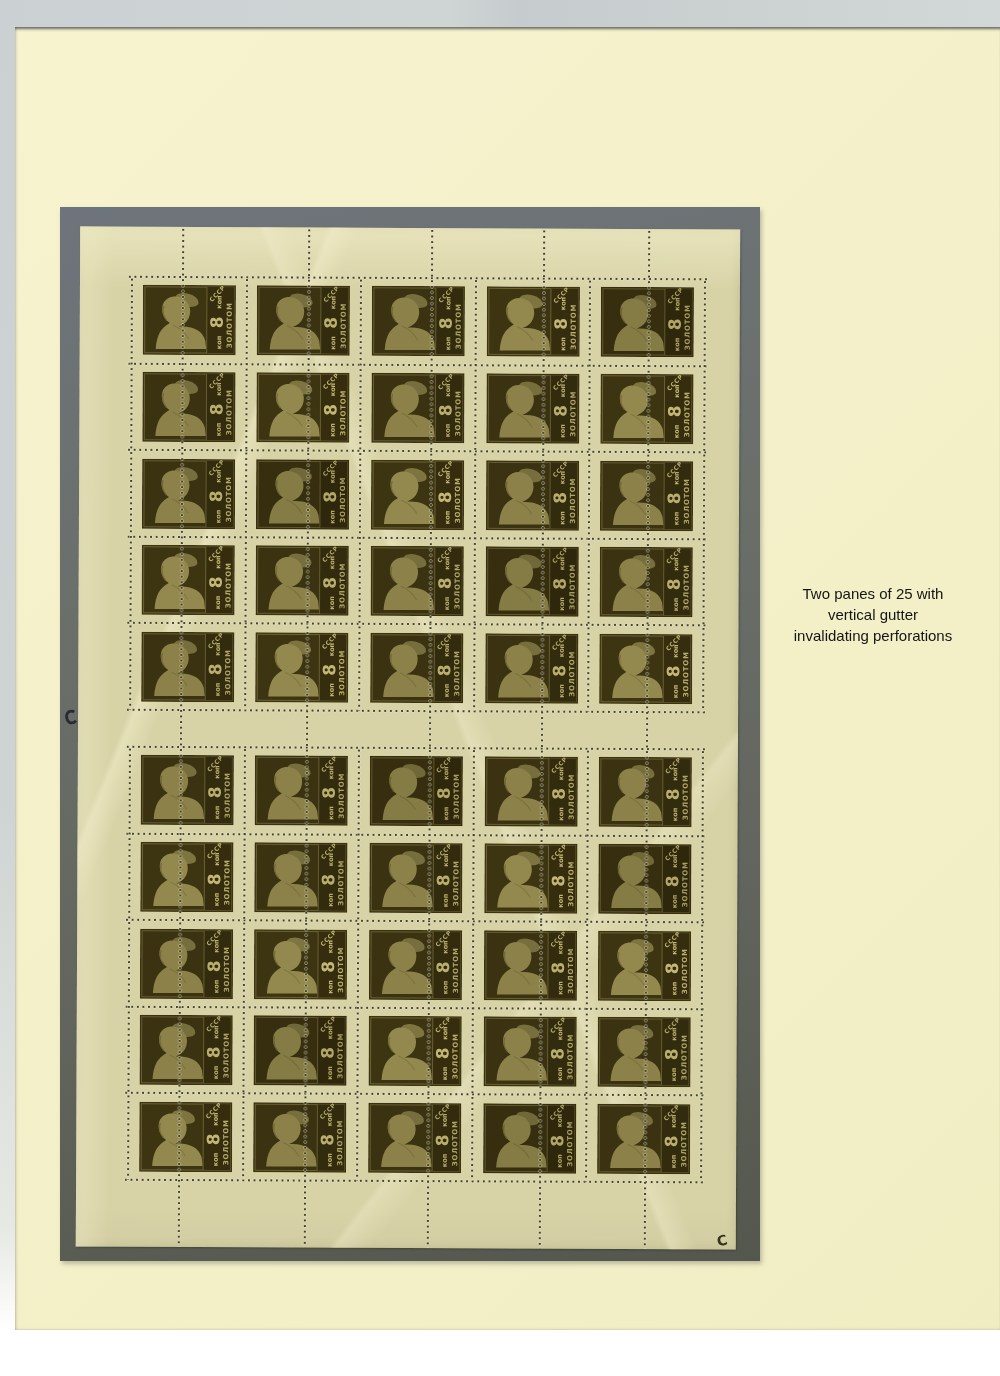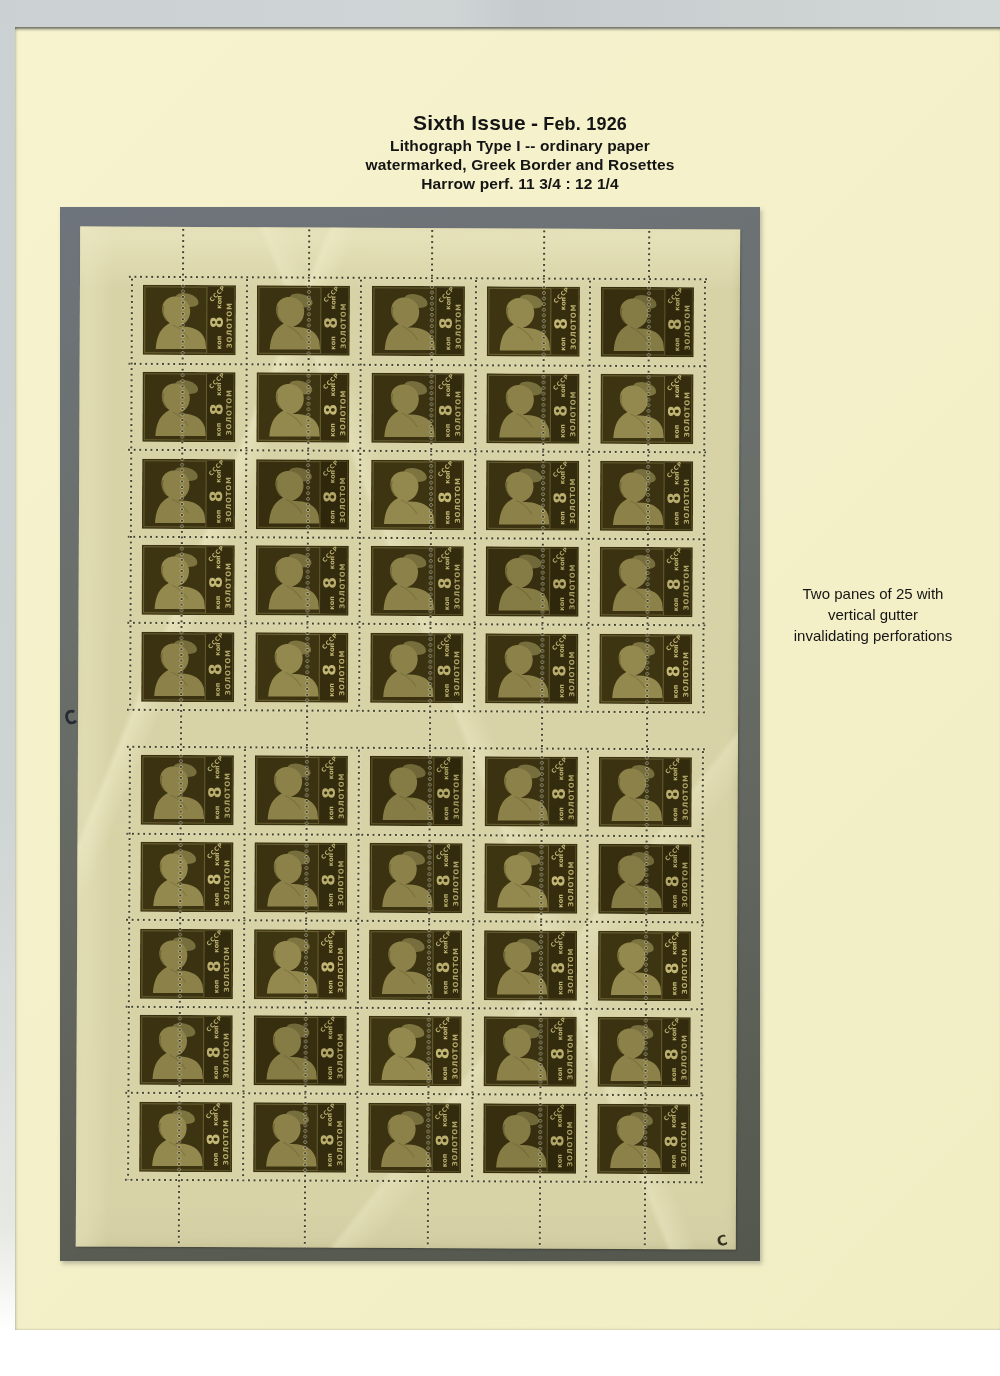--- a/index.html
+++ b/index.html
@@ -112,28 +112,20 @@
       <text transform="translate(89 63) rotate(-90)" font-size="7" font-weight="bold" fill="#b0a668" letter-spacing=".8" font-family="DejaVu Sans, sans-serif">ЗОЛОТОМ</text>
     </symbol>
   </defs>
 </svg>
 
 <div class="scan-strip-top"></div>
 <div class="scan-strip-left"></div>
 
 <div class="album-page">
 
-  <div class="title-block">
-    <div class="title-line1">
-      <span>Sixth Issue</span><span class="title-sep">-</span><span class="title-date">Feb. 1926</span>
-    </div>
-    <div class="title-sub">Lithograph Type I -- ordinary paper</div>
-    <div class="title-sub">watermarked, Greek Border and Rosettes</div>
-    <div class="title-sub">Harrow perf. 11 3/4 : 12 1/4</div>
-  </div>
 
   <div class="mount-mat">
     <div class="stamp-sheet">
       <div class="punch-mark"></div>
       <div class="control-mark">C</div>
     <div class="stamp" style="left: 62.8px; top: 58.3px;">
           <svg viewBox="0 0 93 70" width="93" height="70">
             <use href="#stampart"></use>
           </svg>
         </div>

